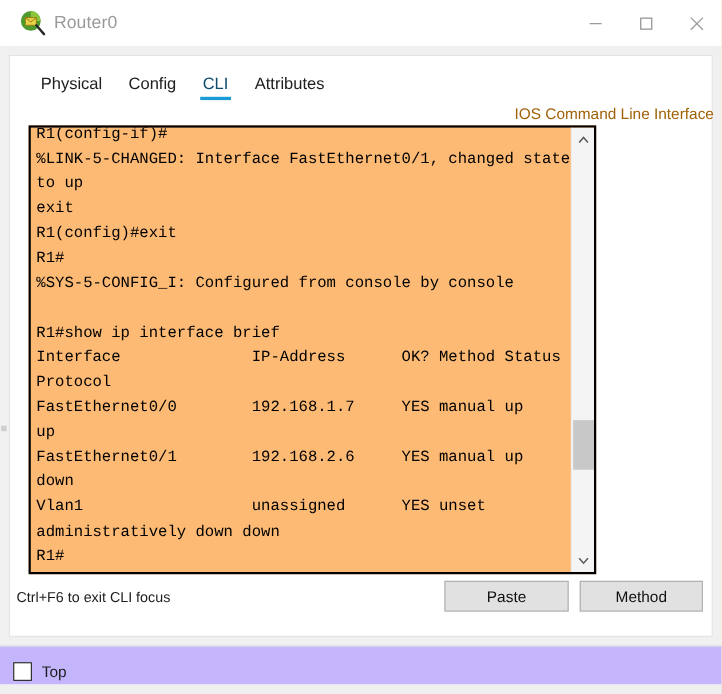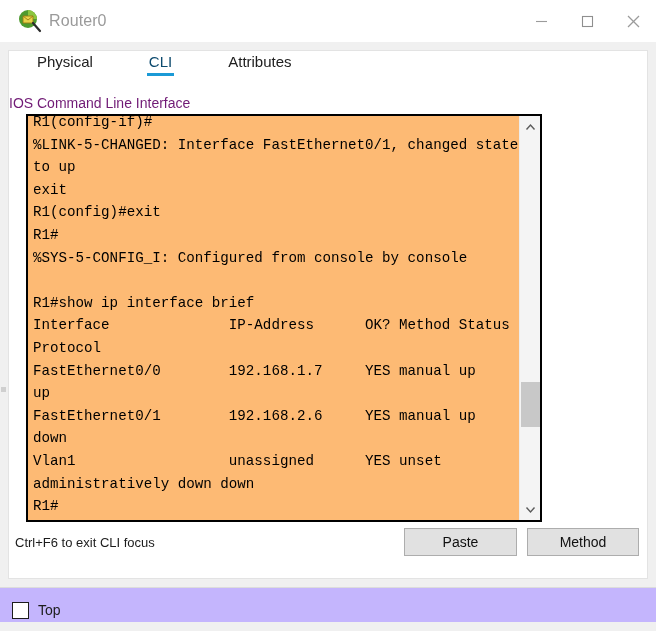--- a/index.html
+++ b/index.html
@@ -75,26 +75,25 @@
     width: 640px;
     height: 529px;
     background: #ffffff;
     border: 1px solid #e3e3e3;
     box-sizing: border-box;
   }
 
   
   .tabs {
     position: absolute;
-    left: 0; top: 0;
+    left: 0; top: 15px;
     height: 32px;
     display: flex;
     align-items: flex-start;
     padding-left: 16px;
-    gap: 32px;
   }
   .tab {
     position: relative;
     font-size: 15px;
     color: #202020;
     padding: 2px 12px 8px 12px;
     white-space: nowrap;
     cursor: default;
   }
   .tab.active {
@@ -108,23 +107,23 @@
     bottom: 2px;
     height: 3px;
     background: #1b9ad6;
   }
 
   
   .section-title {
     position: absolute;
     left: 0; top: 44px;
     width: 640px;
-    text-align: left;
+    text-align: right;
     font-size: 14px;
-    color: #701a75;
+    color: #a16207;
   }
 
   
   .terminal {
     position: absolute;
     left: 17px;
     top: 63px;
     width: 516px;
     height: 408px;
     border: 2px solid #000000;
@@ -277,20 +276,21 @@
       </div>
     </div>
   </div>
 
   <div class="panel">
     <div class="edge-artifact"></div>
     <div class="panel-inner">
 
       <div class="tabs">
         <div class="tab">Physical</div>
+        <div class="tab">Config</div>
         <div class="tab active">CLI</div>
         <div class="tab">Attributes</div>
       </div>
 
       <div class="section-title">IOS Command Line Interface</div>
 
       <div class="terminal">
         <div class="term-text">R1(config-if)#
 %LINK-5-CHANGED: Interface FastEthernet0/1, changed state
 to up

